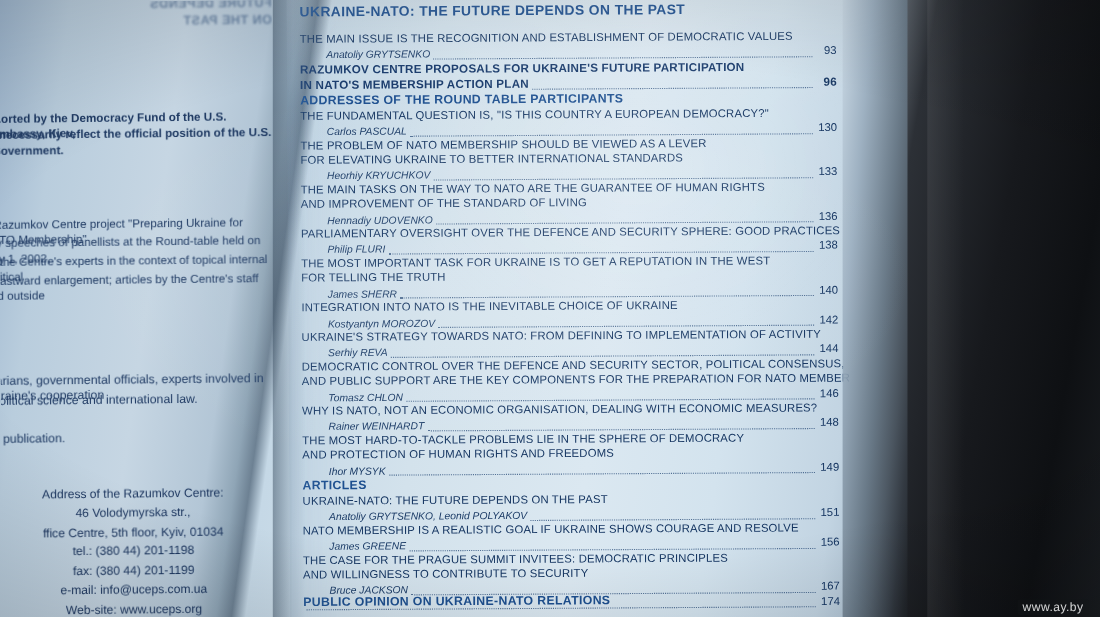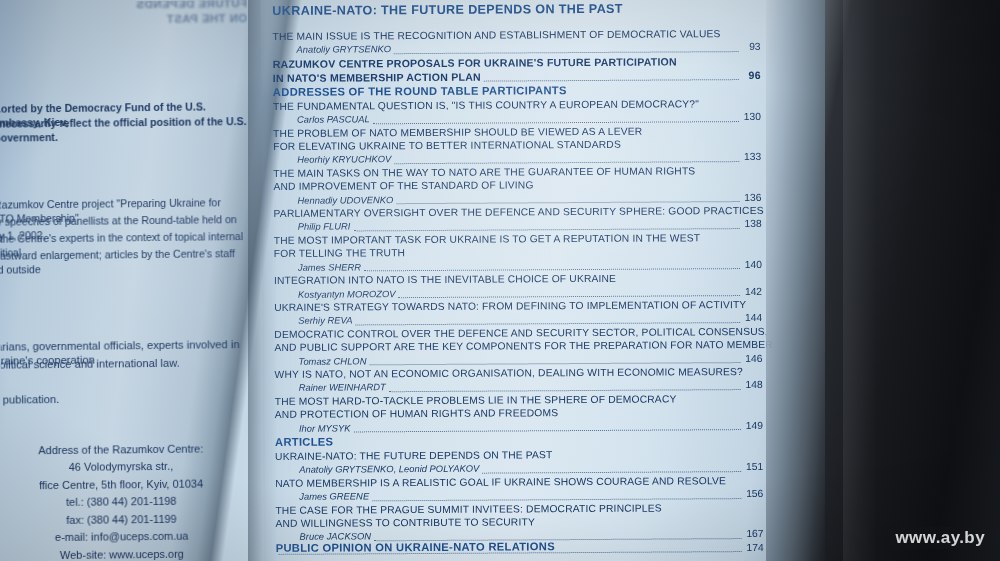--- a/index.html
+++ b/index.html
@@ -249,23 +249,23 @@
     left: 766px; top: 0;
     width: 62px; height: 561px;
     background: linear-gradient(95deg, #c9d8e4 0%, #9aadbe 25%, #60707e 55%, #2b3037 85%, #1b1e22 100%);
     opacity: 0.9;
   }
 
   
   .watermark {
     position: absolute;
     right: 10px;
-    bottom: 12px;
-    font-size: 17px;
-    font-weight: bold;
+    bottom: 2px;
+    font-size: 11px;
+    font-weight: normal;
     color: rgba(255,255,255,0.82);
     background: rgba(20,22,26,0.35);
     padding: 1px 5px;
     border-radius: 2px;
     letter-spacing: 0.4px;
   }
 
   
   .blurry { filter: blur(0.55px); }
   .blurry2 { filter: blur(0.9px); }

